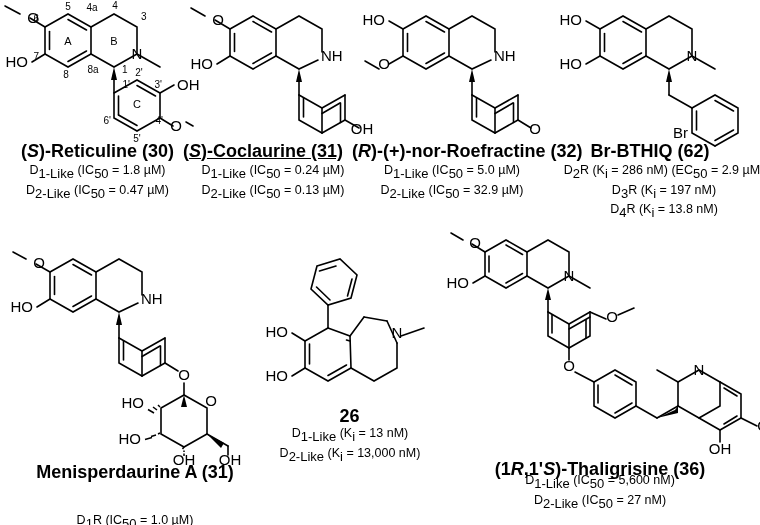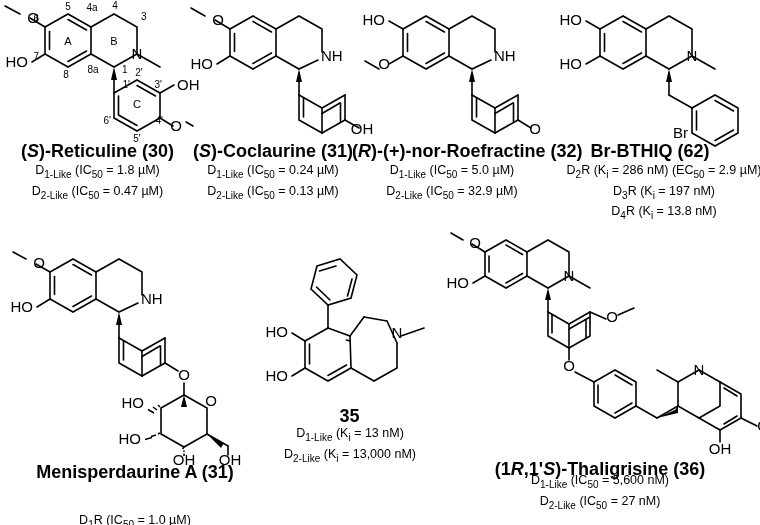--- a/index.html
+++ b/index.html
@@ -8,21 +8,21 @@
   .panel{position:absolute;}
   svg{display:block;overflow:visible;}
   text{font-family:"Liberation Sans",sans-serif;fill:#000;}
   .atom{font-size:15px;}
   .lbl{font-size:10px;}
   .ring{font-size:11px;}
   .cap{position:absolute;text-align:center;font-size:18px;font-weight:bold;
        white-space:nowrap;}
   .dat{position:absolute;text-align:center;font-size:12.5px;line-height:16px;
        white-space:nowrap;}
-  .dat sub{font-size:10px;text-align:center;}
+  .dat sub{font-size:13px;text-align:center;}
   .cap i{font-style:italic;}
 </style>
 </head>
 <body>
 
 <div class="panel" style="left:0;top:0;">
 <svg width="195" height="135" viewBox="0 0 195 135">
   <g stroke="#000" stroke-width="1.6" fill="none" stroke-linecap="round">
 
     <path d="M45 27 L68 14 L91 27 L91 54 L68 67 L45 54 Z"></path>
@@ -106,21 +106,21 @@
     <path d="M155.5 120.5 L155.5 101"></path>
     <path d="M160 118 L174 126"></path>
   </g>
   <polygon points="114,67 111,80 117,80" fill="#000"></polygon>
   <text class="atom" x="33" y="23" text-anchor="middle">O</text>
   <text class="atom" x="28" y="67" text-anchor="end">HO</text>
   <text class="atom" x="136" y="59">NH</text>
   <text class="atom" x="177" y="132" text-anchor="middle">OH</text>
 </svg>
 </div>
-<div class="cap" style="left:178px;top:141px;width:190px;">(<i>S</i>)-Coclaurine (31)</div>
+<div class="cap" style="left:168px;top:141px;width:190px;text-decoration:underline;">(<i>S</i>)-Coclaurine (31)</div>
 <div class="dat" style="left:178px;top:162px;width:190px;">D<sub>1-Like</sub> (IC<sub>50</sub> = 0.24 µM)<br>D<sub>2-Like</sub> (IC<sub>50</sub> = 0.13 µM)</div>
 
 <div class="panel" style="left:358px;top:2px;">
 <svg width="180" height="133" viewBox="0 0 180 133">
   <g stroke="#000" stroke-width="1.6" fill="none" stroke-linecap="round">
     <path d="M45 27 L68 14 L91 27 L91 54 L68 67 L45 54 Z"></path>
     <path d="M49.5 31.5 L49.5 49.5"></path>
     <path d="M68 19.5 L86.5 30"></path>
     <path d="M68 61.5 L86.5 51"></path>
     <path d="M91 27 L114 14 L137 27 L137 50"></path>
@@ -259,21 +259,21 @@
     <path d="M139 78 L162 70"></path>
 
     <path d="M43 83 L30 75"></path>
     <path d="M43 110 L30 118"></path>
   </g>
   <text class="atom" x="26" y="79" text-anchor="end">HO</text>
   <text class="atom" x="26" y="123" text-anchor="end">HO</text>
   <text class="atom" x="135" y="80" text-anchor="middle">N</text>
 </svg>
 </div>
-<div class="cap" style="left:262px;top:406px;width:175px;">35</div>
+<div class="cap" style="left:262px;top:406px;width:175px;">26</div>
 <div class="dat" style="left:250px;top:425px;width:200px;">D<sub>1-Like</sub> (K<sub>i</sub> = 13 nM)<br>D<sub>2-Like</sub> (K<sub>i</sub> = 13,000 nM)</div>
 
 <div class="panel" style="left:448px;top:230px;">
 <svg width="312" height="265" viewBox="0 0 312 265">
   <g stroke="#000" stroke-width="1.6" fill="none" stroke-linecap="round">
 
     <path d="M37 22 L58 10 L79 22 L79 46 L58 58 L37 46 Z"></path>
     <path d="M41 26 L41 42"></path>
     <path d="M58 15 L74.5 24.5"></path>
     <path d="M58 53 L74.5 43.5"></path>

